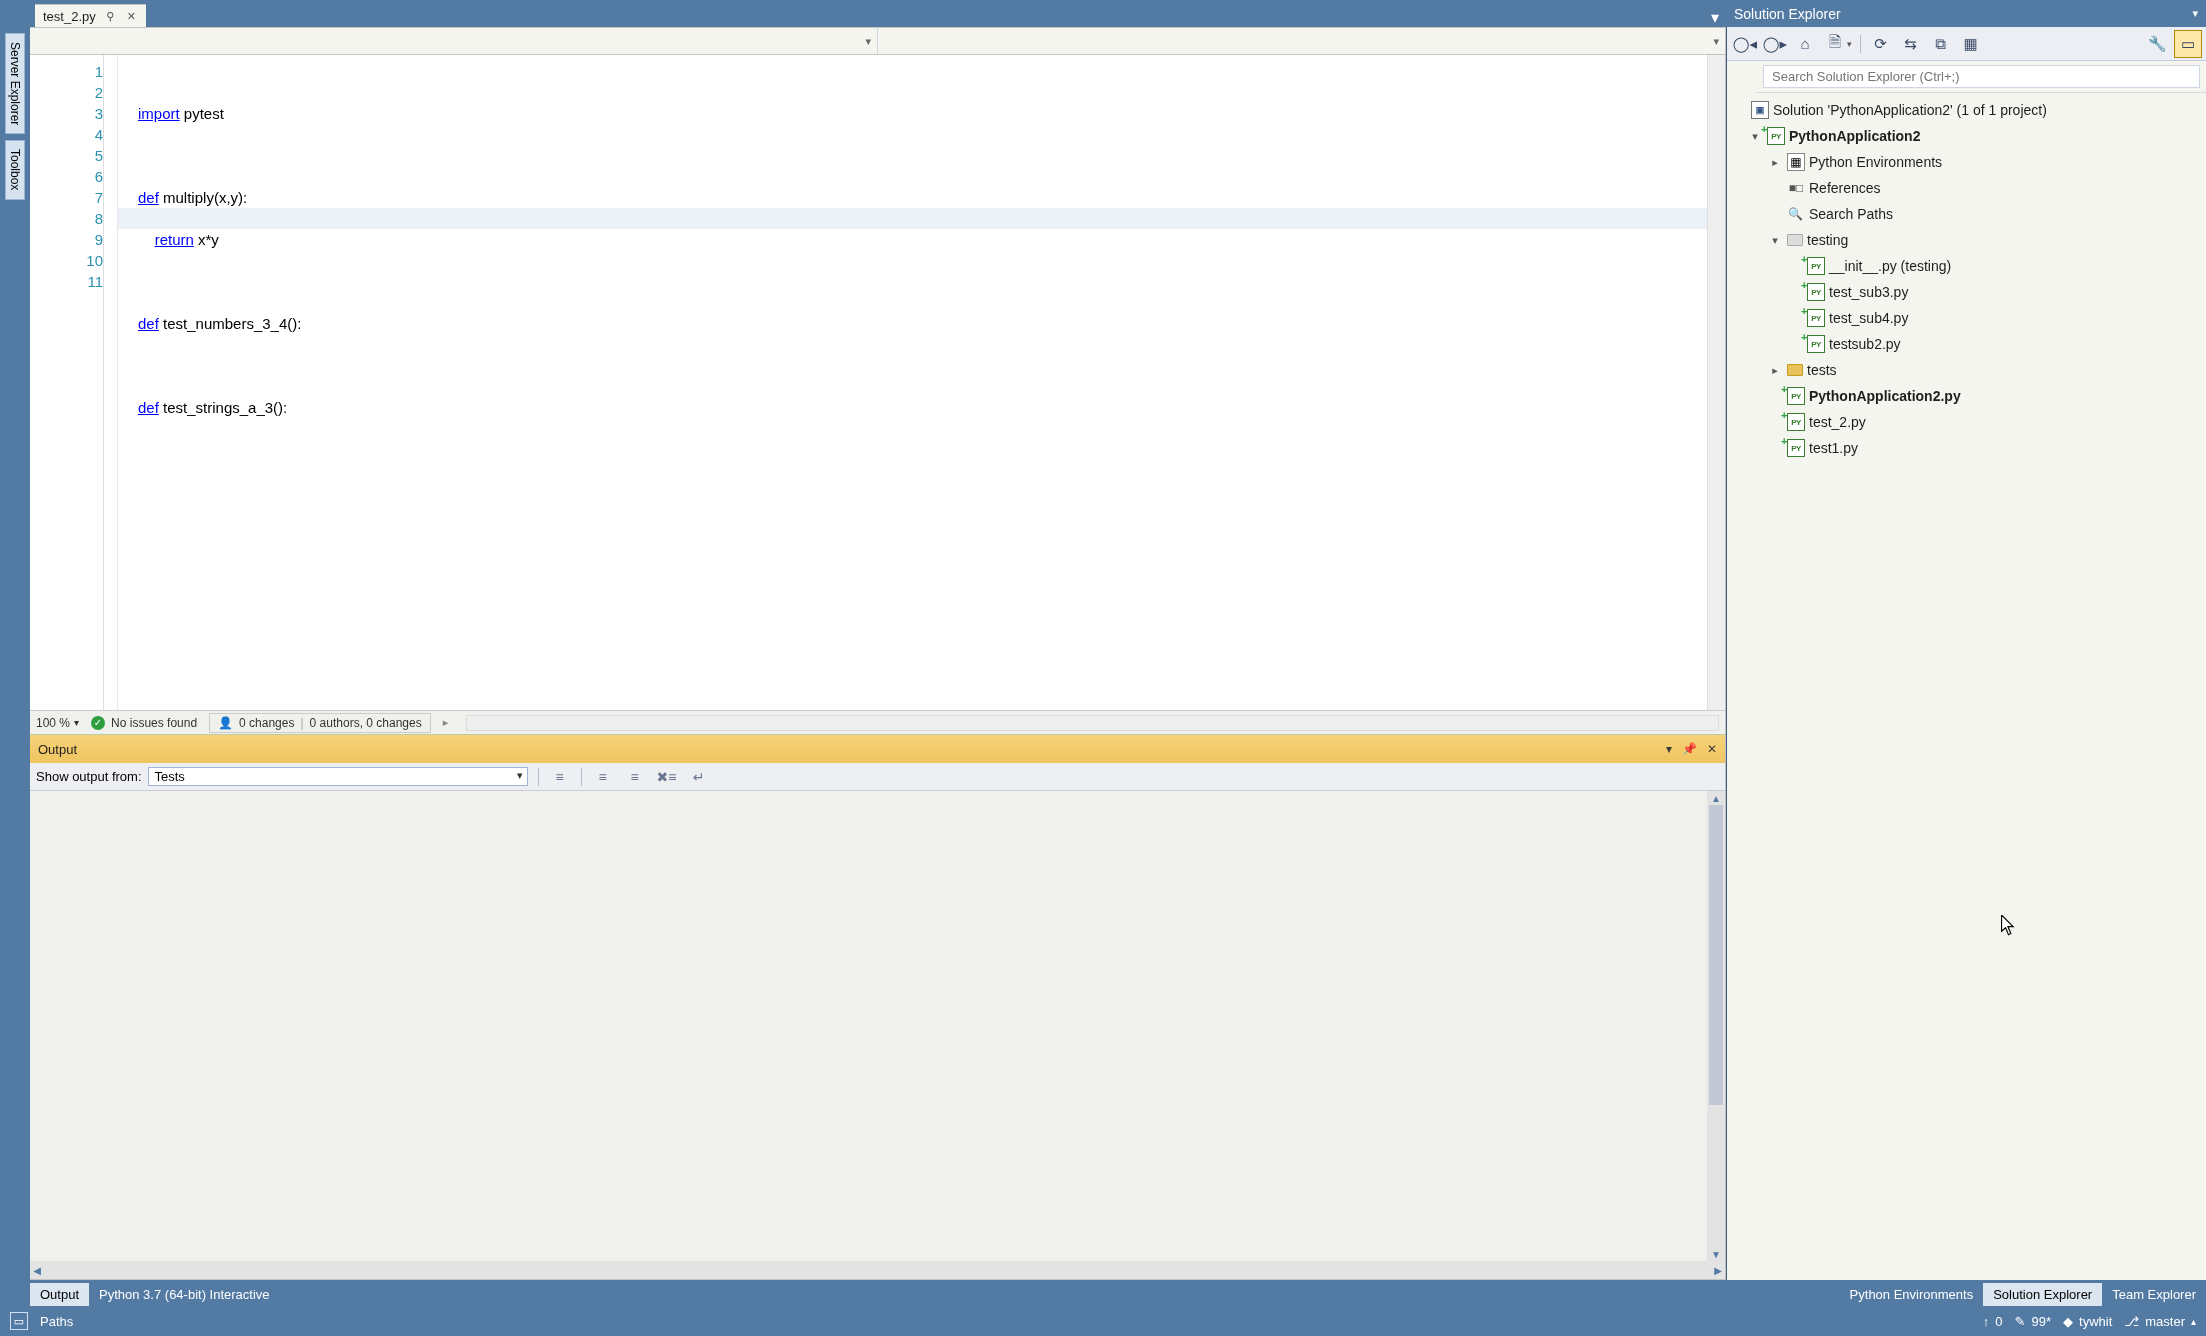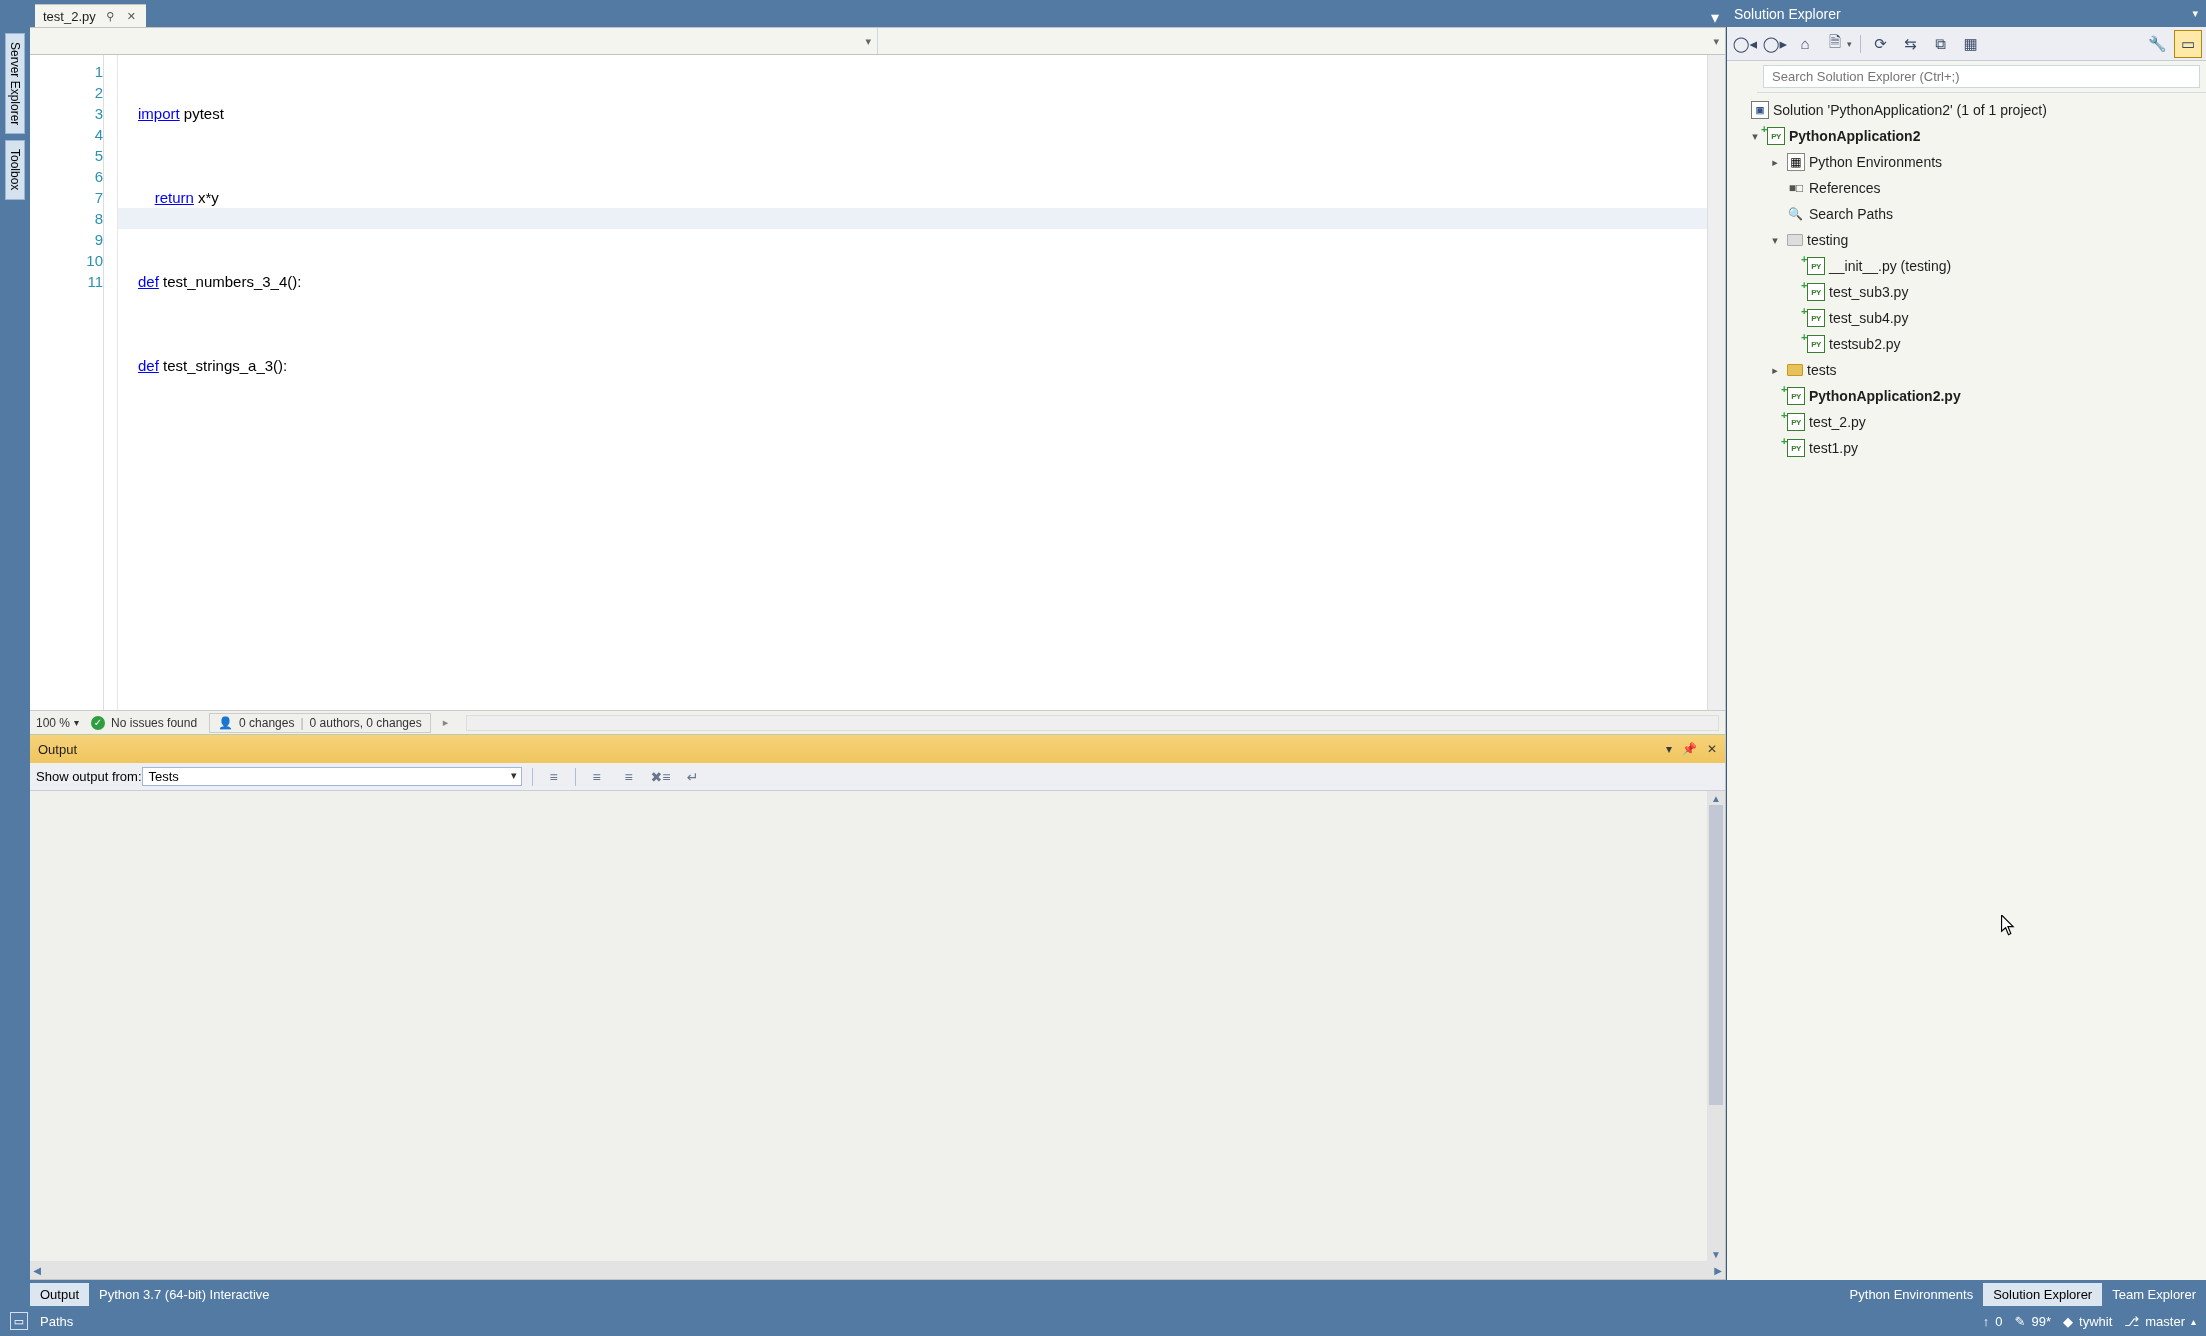--- a/index.html
+++ b/index.html
@@ -65,21 +65,21 @@
 .check-circ{ width:14px; height:14px; border-radius:50%; background:#2e9e3f; display:inline-flex; align-items:center; justify-content:center; color:#fff; font-size:10px; }
 .changes-pill{ border:1px solid #ccc; padding:2px 8px; display:flex; align-items:center; gap:6px; }
 .changes-pill .sep{ color:#aaa; }
 .ed-scroll-h{ flex:1; height:16px; background:#efefef; border:1px solid #ddd; margin-left:6px; }
 
 
 .out-panel{ display:flex; flex-direction:column; background:#eceae0; border-top:1px solid #bca; min-height:0; height:545px; }
 .out-title{ height:28px; background:linear-gradient(#f6d27a,#efc55e); display:flex; align-items:center; padding:0 8px; font-size:13px; color:#1e1e1e; }
 .out-title .right-icons{ margin-left:auto; display:flex; gap:10px; align-items:center; font-size:12px; color:#3a3a3a; }
 .out-tb{ height:28px; display:flex; align-items:center; gap:10px; padding:0 6px; background:#eeeff3; border-bottom:1px solid #c8cddb; font-size:13px; }
-.out-src{ display:flex; align-items:center; }
+.out-src{ display:flex; align-items:center; gap:6px; }
 .out-src select, .out-select{ background:#fff; border:1px solid #9fb5d9; font-size:13px; padding:1px 22px 1px 6px; appearance:none; position:relative; }
 .out-select-wrap{ position:relative; display:inline-block; }
 .out-select-wrap::after{ content:"▾"; position:absolute; right:5px; top:2px; font-size:11px; color:#333; pointer-events:none;}
 .tb-sep{ width:1px; height:18px; background:#b5bed0; }
 .tb-btn{ width:22px; height:22px; display:flex; align-items:center; justify-content:center; color:#6a7690; cursor:pointer; font-size:14px; }
 .out-body{ flex:1; background:#f0f0ec; position:relative; overflow:hidden; }
 .out-body .sbv{ position:absolute; top:0; right:0; bottom:18px; width:18px; background:#e3e3e3; }
 .out-body .sbv .thumb{ position:absolute; top:14px; width:14px; left:2px; height:300px; background:#c2c7d4; }
 .out-body .sbv .arr{ position:absolute; left:0; right:0; height:14px; display:flex; align-items:center; justify-content:center; font-size:10px; color:#527aa3; }
 .out-body .sbv .arr.up{ top:0; } .out-body .sbv .arr.dn{ bottom:0; }
@@ -183,20 +183,21 @@
           <span class="ln">7</span>
           <span class="ln">8</span>
           <span class="ln">9</span>
           <span class="ln">10</span>
           <span class="ln">11</span>
         </div>
         <div class="code">
           <div class="hl-line"></div>
 <div class="line"><span class="kw">import</span> pytest</div>
 <div class="line"></div>
+<div class="line"><span class="kw">def</span> <span class="fn">multiply</span>(x,y):</div>
 <div class="line">    <span class="kw">return</span> x*y</div>
 <div class="line"></div>
 <div class="line"><span class="kw">def</span> <span class="fn">test_numbers_3_4</span>():</div>
 <div class="line"></div>
 <div class="line"><span class="kw">def</span> <span class="fn">test_strings_a_3</span>():</div>
 <div class="line"></div>
         </div>
         <div class="scrollbar-v"></div>
       </div>
 

